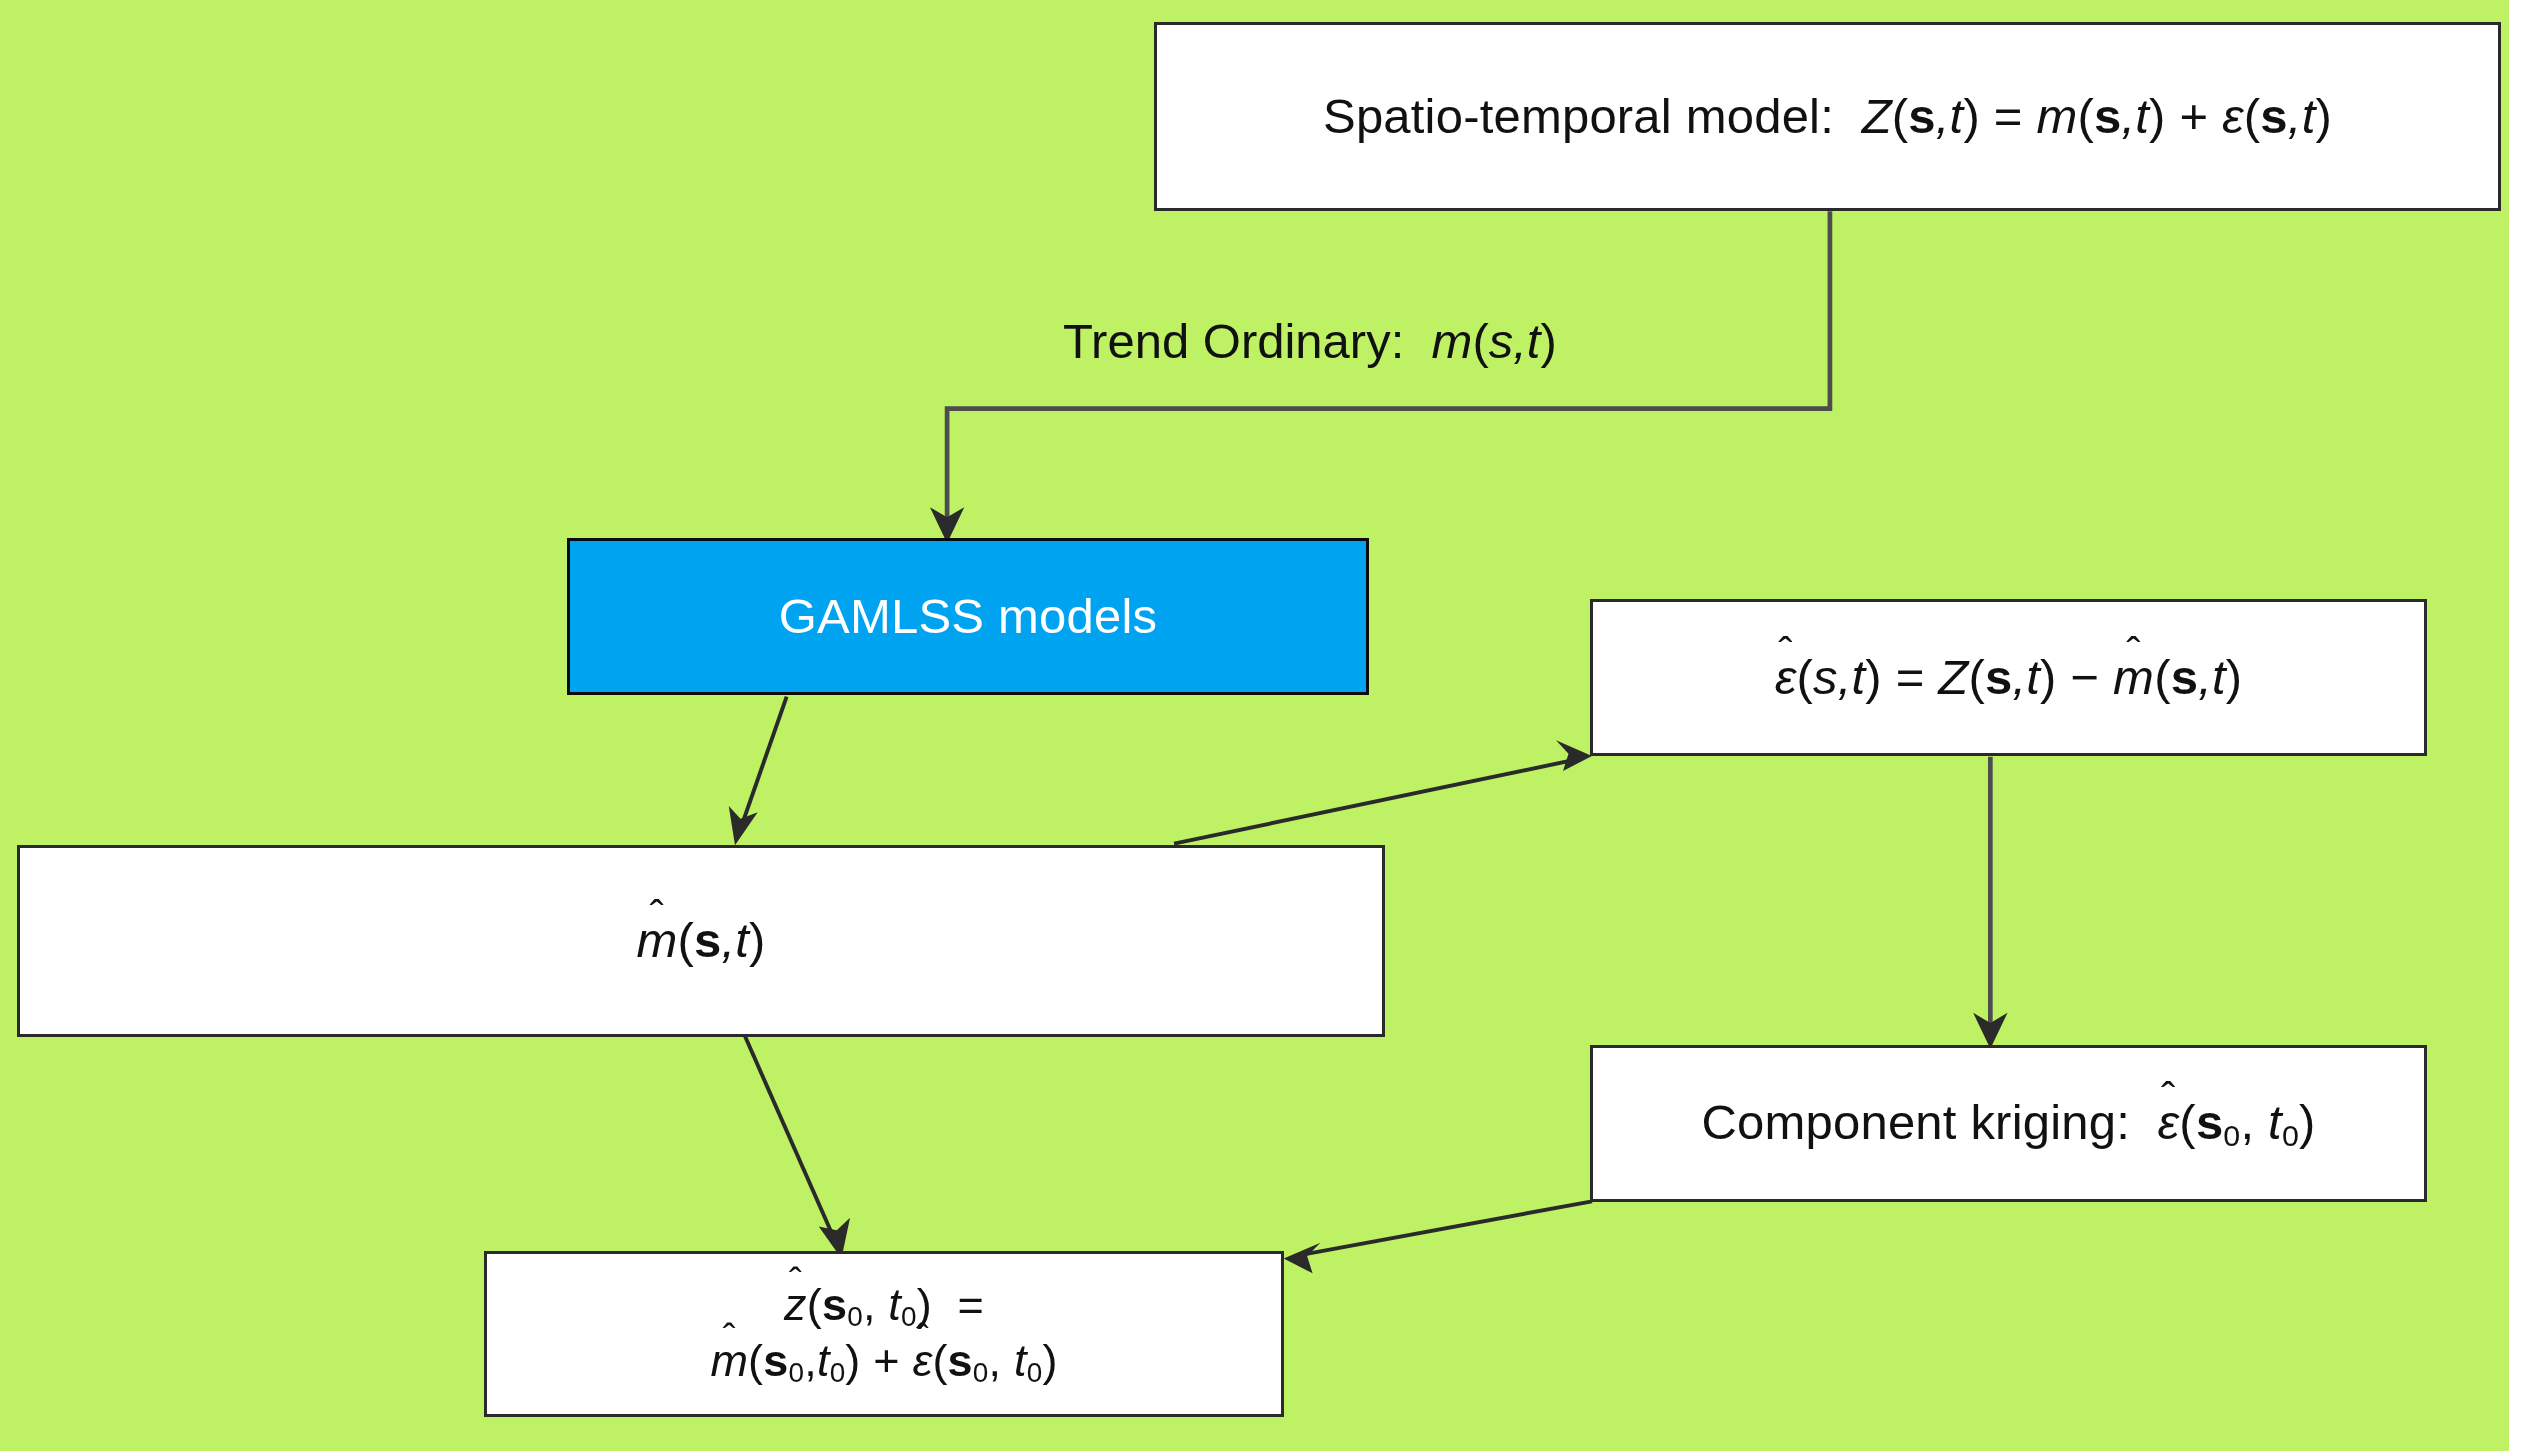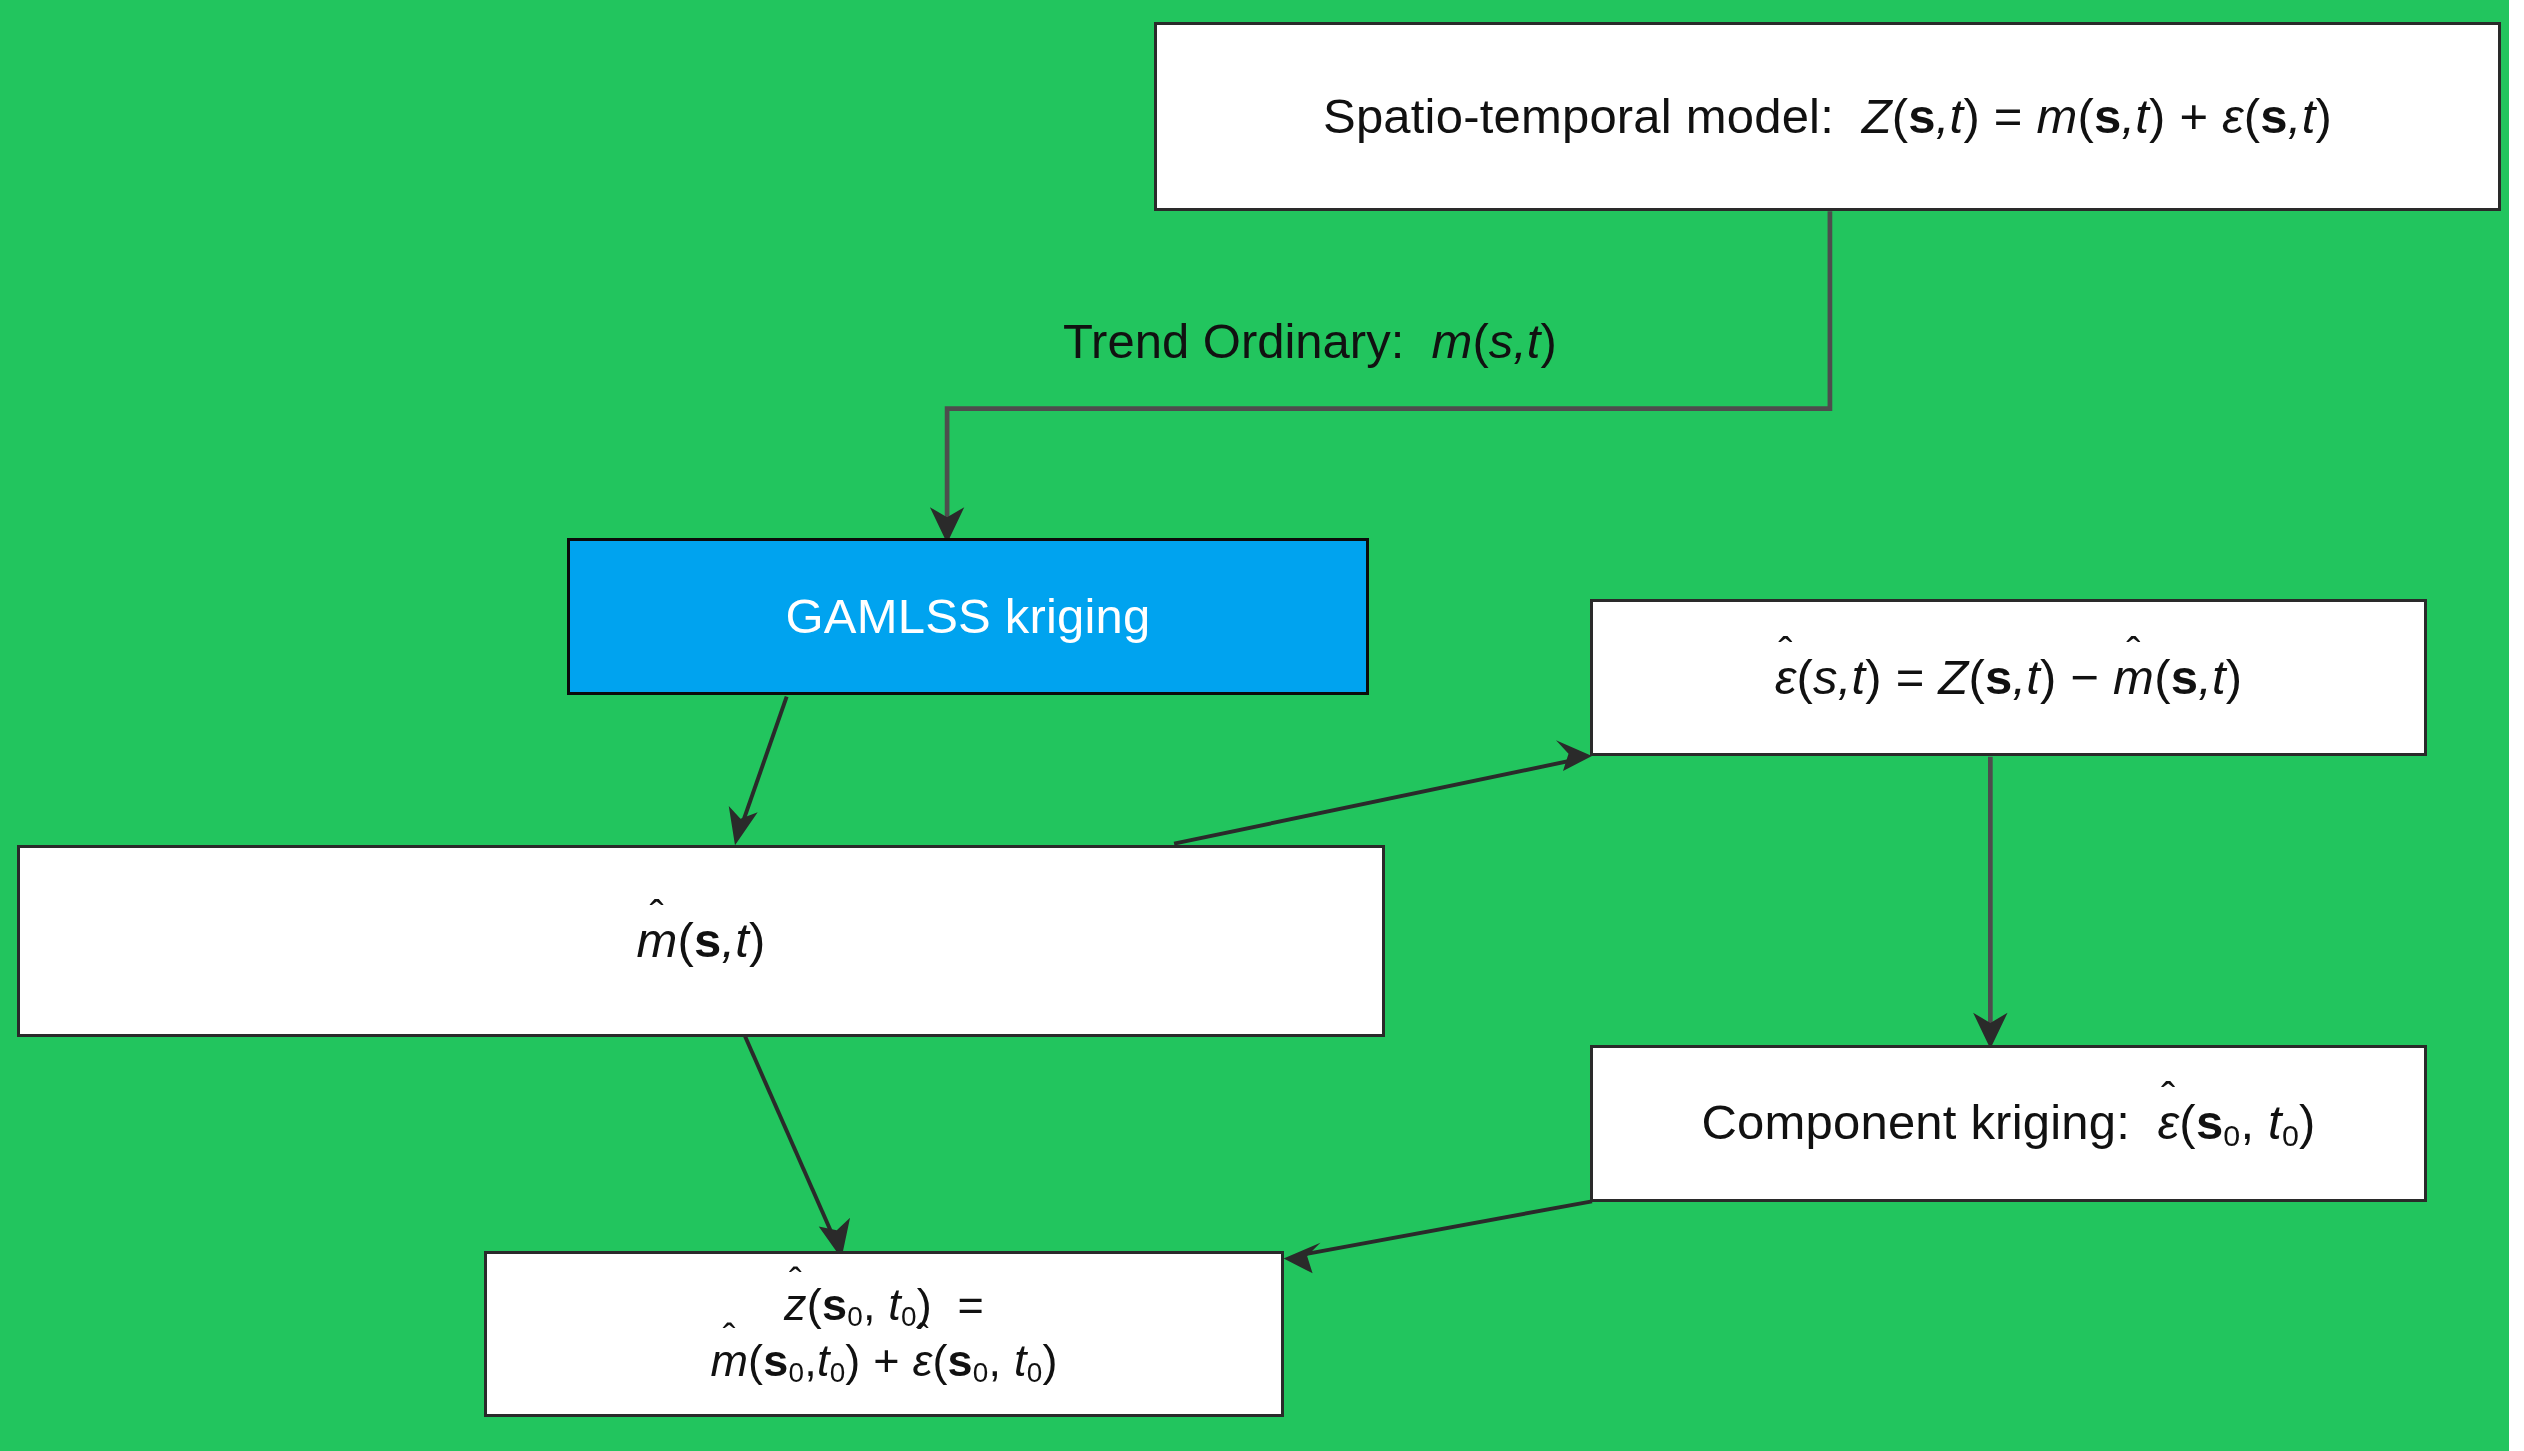--- a/index.html
+++ b/index.html
@@ -7,21 +7,21 @@
     padding: 0;
     background: #ffffff;
   }
   body {
     font-family: "Liberation Sans", sans-serif;
   }
   #canvas {
     position: relative;
     width: 2509px;
     height: 1451px;
-    background: #22c55e;
+    background: #bef264;
     overflow: hidden;
   }
   .node {
     position: absolute;
     box-sizing: border-box;
     border: 3.1px solid #2a2a2a;
     background: #ffffff;
     display: flex;
     align-items: center;
     justify-content: center;
@@ -125,21 +125,21 @@
       <i class="v">ε</i><span>(</span><b class="v">s</b><i class="v">,t</i><span>)</span>
     </span>
   </div>
 
   <div class="edge-label" id="label-trend">
     <span>Trend Ordinary:</span>&nbsp;
     <i class="v">m</i><span>(</span><i class="v">s</i><i class="v">,t</i><span>)</span>
   </div>
 
   <div class="node" id="node-gamlss">
-    <span class="txt">GAMLSS kriging</span>
+    <span class="txt">GAMLSS models</span>
   </div>
 
   <div class="node" id="node-resid">
     <span class="txt">
       <span class="hat"><span class="hatmark">ˆ</span><i class="v">ε</i></span><span>(</span><i class="v">s</i><i class="v">,t</i><span>)</span>
       <span>=</span>
       <i class="v">Z</i><span>(</span><b class="v">s</b><i class="v">,t</i><span>)</span>
       <span>−</span>
       <span class="hat"><span class="hatmark">ˆ</span><i class="v">m</i></span><span>(</span><b class="v">s</b><i class="v">,t</i><span>)</span>
     </span>

